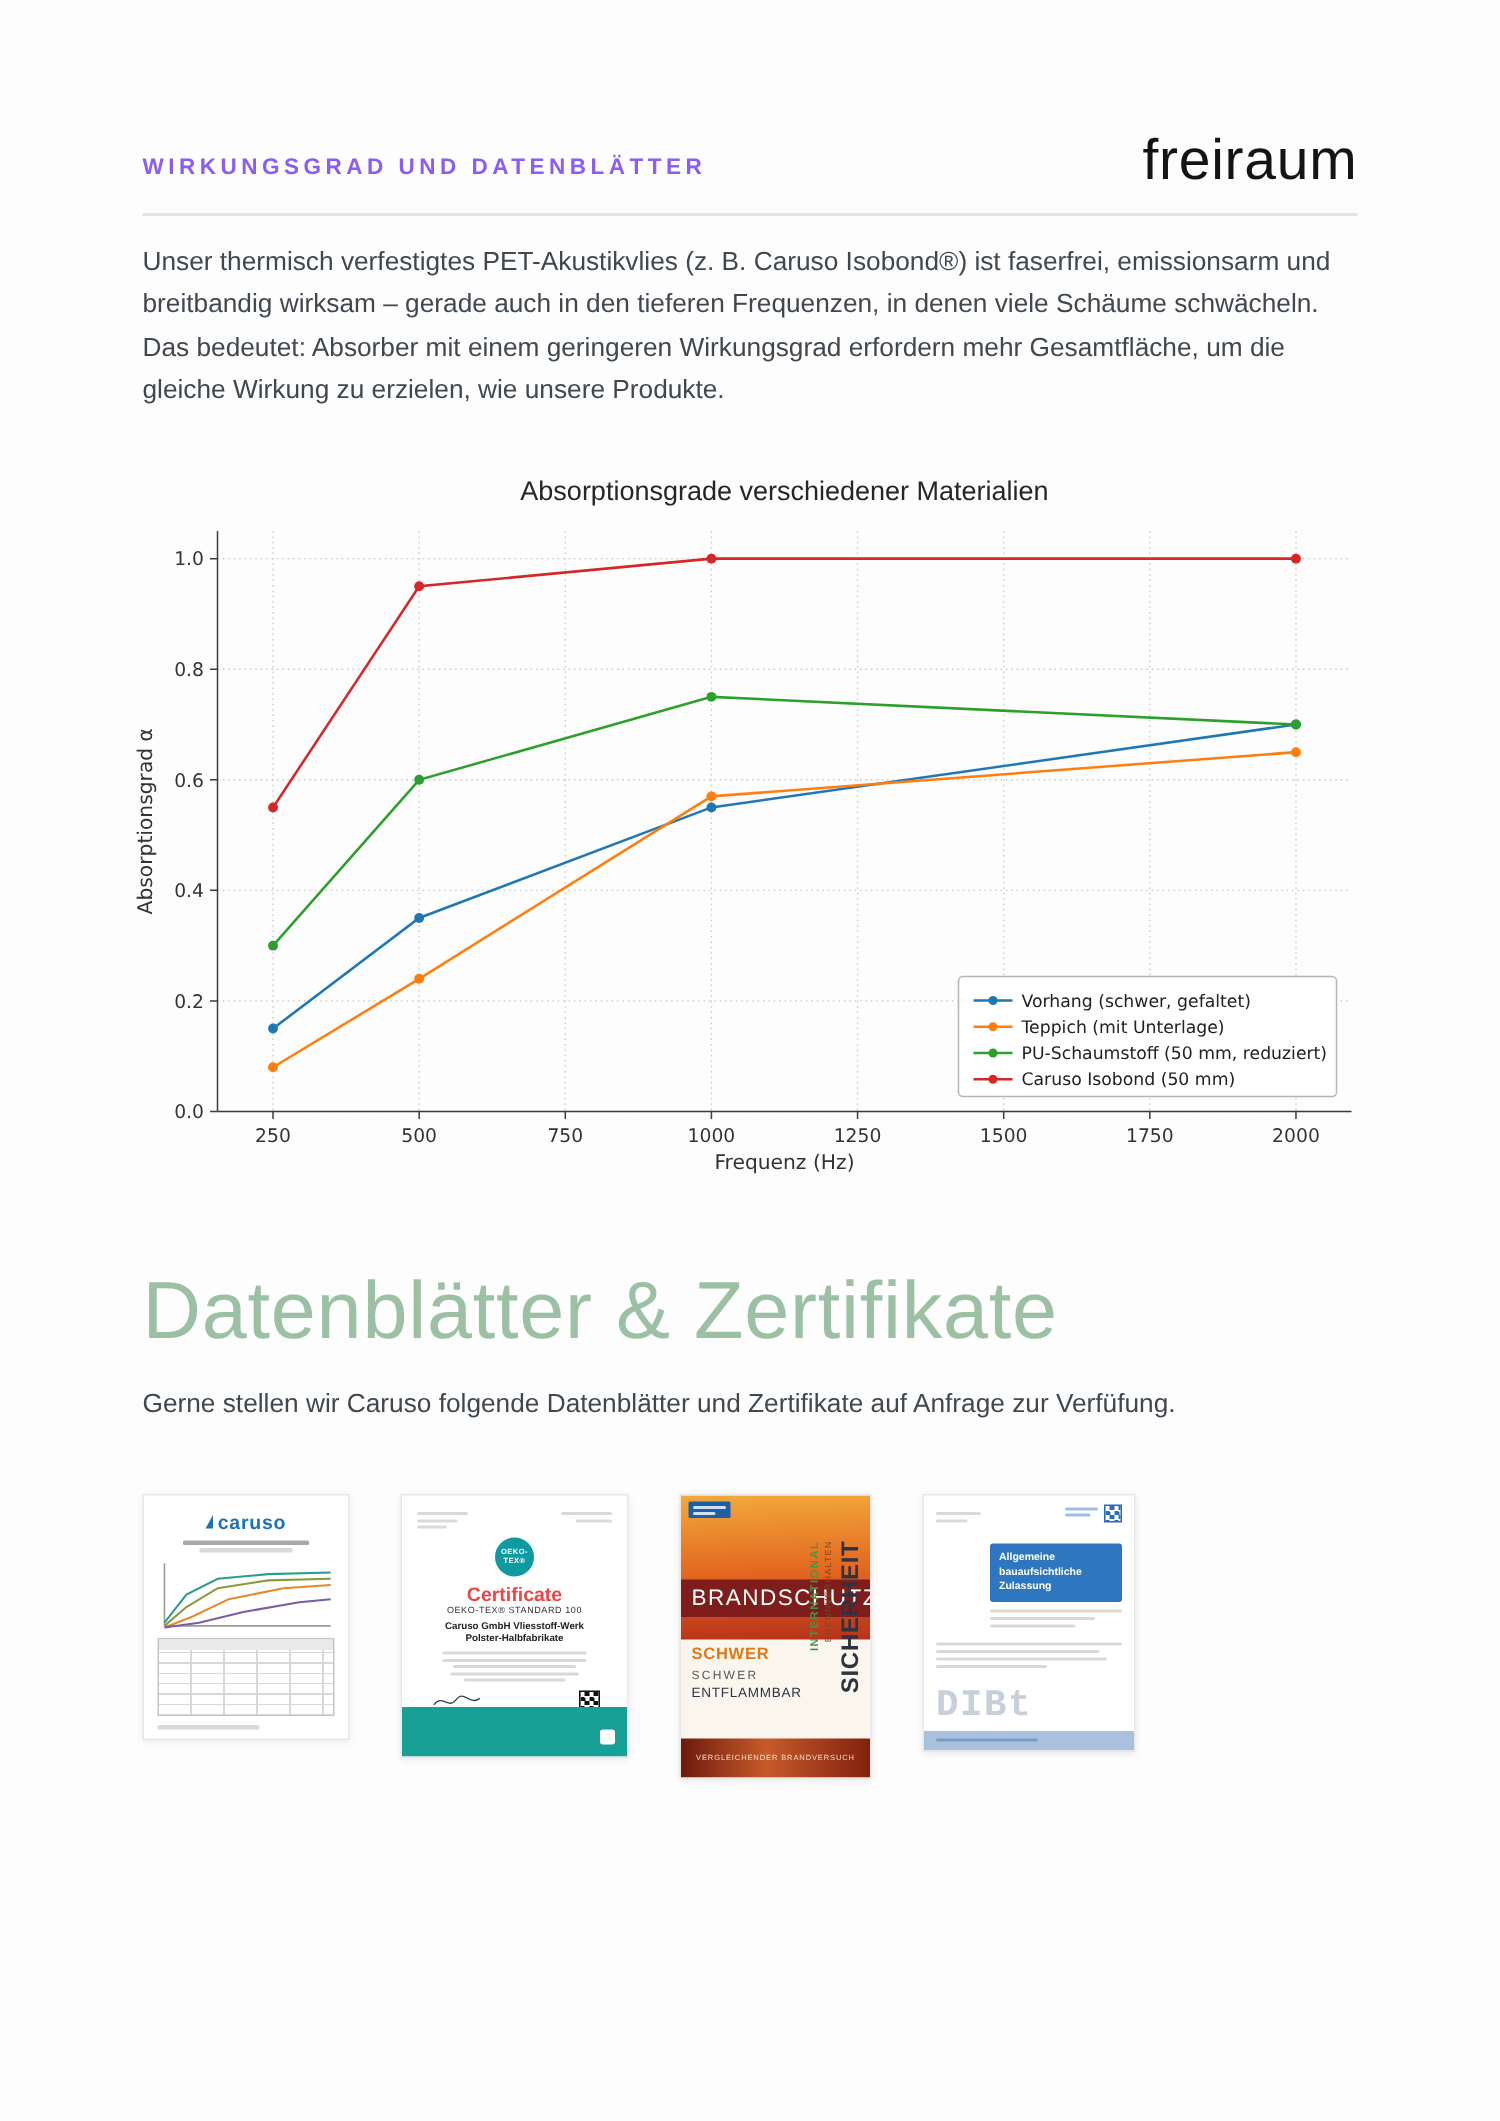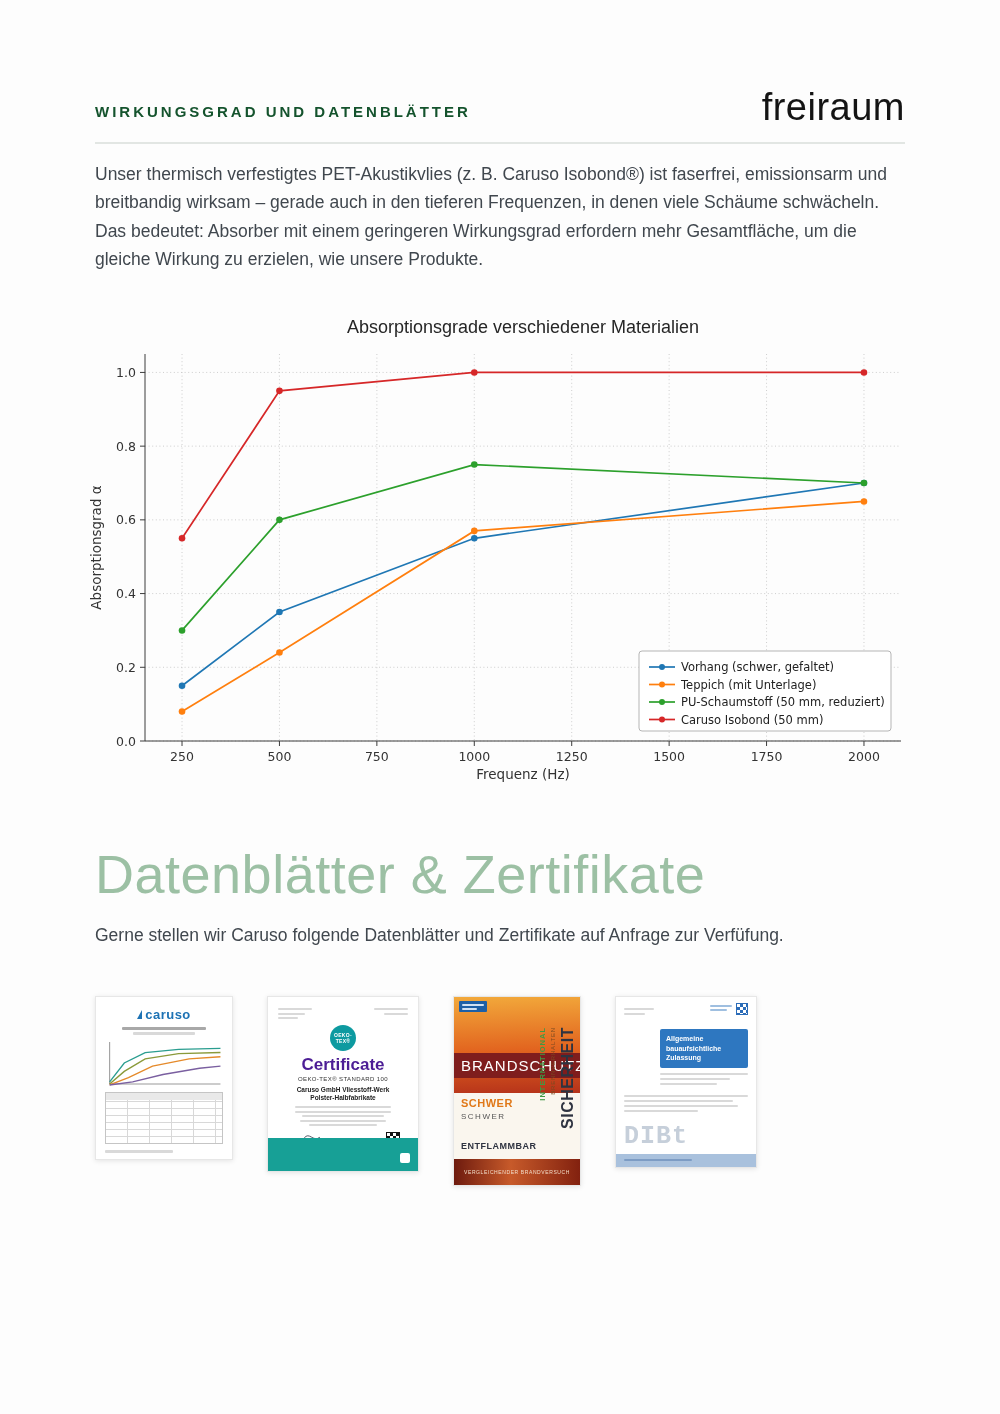--- a/index.html
+++ b/index.html
@@ -3,21 +3,21 @@
 <meta charset="utf-8">
 <style>
   * { box-sizing: border-box; margin: 0; padding: 0; }
   html,body { background:#ffffff; }
   body { font-family:"Liberation Sans", sans-serif; color:#40474e; }
   .page { position:relative; width:1000px; height:1414px; margin:0 auto; background:#fdfdfd; padding:0 95px; overflow:hidden; }
 
   
   .header { padding-top:88px; display:flex; justify-content:space-between; align-items:flex-end;
             border-bottom:2px solid #e2e6e3; padding-bottom:16px; }
-  .eyebrow { font-size:15px; letter-spacing:3px; color:#14532d; font-weight:700; padding-bottom:6px; }
+  .eyebrow { font-size:15px; letter-spacing:3px; color:#8b5cf6; font-weight:700; padding-bottom:6px; }
   .brand { font-size:38px; font-weight:500; color:#141414; letter-spacing:0.5px; line-height:1; }
 
   
   .h1 { margin-top:26px; font-size:60px; font-weight:400; color:#9cc0a4; letter-spacing:0.5px; }
   .h2 { margin-top:56px; font-size:54px; font-weight:400; color:#9cc0a4; letter-spacing:0.5px; }
   .body-text { margin-top:16px; font-size:17.5px; line-height:1.62; color:#40474e; max-width:812px; }
 
   
   .chart-block { margin-top:44px; }
   .chart-title { width:830px; margin-left:-8px; padding-left:42px; text-align:center;
@@ -48,21 +48,21 @@
   .c1-table-head { height:7px; background:#e9e9e9; }
 
   
   .card2 { width:152px; height:176px; padding:9px 10px 0; text-align:center; }
   .c2-toprow { display:flex; justify-content:space-between; }
   .mb-col { width:34px; }
   .mb-col .mb { height:2px; margin:2.5px 0; }
   .c2-badge { width:26px; height:26px; border-radius:50%; background:#0d9aa0; color:#fff;
               margin:3px auto 4px; display:flex; align-items:center; justify-content:center;
               font-size:5px; font-weight:700; letter-spacing:0.3px; }
-  .c2-title { font-size:17px; font-weight:700; color:#4c1d95; }
+  .c2-title { font-size:13px; font-weight:700; color:#ef4444; }
   .c2-standard { font-size:6px; color:#333; margin-top:1px; letter-spacing:0.4px; }
   .c2-holder { font-size:6.5px; font-weight:700; color:#222; margin:4px auto 3px; width:100px; line-height:1.35; }
   .c2-par { width:96px; margin:0 auto; }
   .c2-par .mb { height:2px; margin:2.5px auto; }
   .c2-bottomrow { display:flex; justify-content:space-between; align-items:center; padding:3px 8px 0; }
   .c2-sign { width:38px; height:14px; }
   .c2-qr { width:14px; height:14px; border:1px solid #111;
            background-image:repeating-conic-gradient(#111 0% 25%, #fff 0% 50%); background-size:6px 6px; }
   .c2-band { position:absolute; left:0; right:0; bottom:0; height:33px; background:#17a096; }
   .c2-band-dot { position:absolute; right:8px; bottom:8px; width:10px; height:10px; background:#fff; border-radius:2px; }
@@ -71,21 +71,21 @@
   .card3 { width:128px; height:190px; background:#faf6ee; }
   .c3-grad { position:absolute; top:0; left:0; right:0; height:96px;
              background:linear-gradient(178deg,#f2a93b 0%, #e2641f 55%, #b5321a 100%); }
   .c3-pub { position:absolute; top:4px; left:5px; width:28px; height:11px; background:#1d5fa6; border-radius:1px; padding:2px 3px; }
   .c3-pub .mb { height:2px; background:#cfe0f2; margin:1.5px 0; }
   .c3-headline { position:absolute; top:56px; left:0; right:0; background:#7f1d1d; color:#fff;
                  font-size:15px; font-weight:400; letter-spacing:1px; padding:4px 0 4px 7px; }
   .c3-mid { position:absolute; top:100px; left:7px; }
   .c3-w1 { color:#e07818; font-weight:800; font-size:11px; letter-spacing:0.5px; }
   .c3-w2 { color:#555; font-size:8px; letter-spacing:1.5px; margin-top:3px; }
-  .c3-w3 { color:#2e3340; font-weight:700; font-size:9px; letter-spacing:0.5px; margin-top:20px; }
+  .c3-w3 { color:#2e3340; font-weight:400; font-size:9px; letter-spacing:0.5px; margin-top:2px; }
   .c3-vert { position:absolute; right:3px; top:30px; height:132px; display:flex; gap:3px; align-items:flex-start; }
   .vtext { writing-mode:vertical-rl; transform:rotate(180deg); }
   .v-int { font-size:7.5px; font-weight:700; color:#3e9a44; letter-spacing:1px; }
   .v-brenn { font-size:6px; color:#7a4a20; letter-spacing:0.8px; }
   .v-sich { font-size:16px; font-weight:800; color:#2e3340; letter-spacing:0.5px; }
   .c3-strip { position:absolute; left:0; right:0; bottom:0; height:26px;
               background:linear-gradient(90deg,#6d1a0e,#c75a2a 45%,#82210f);
               display:flex; align-items:center; justify-content:center; }
   .c3-caption { color:#f2ddc9; font-size:5px; letter-spacing:0.6px; }
 

